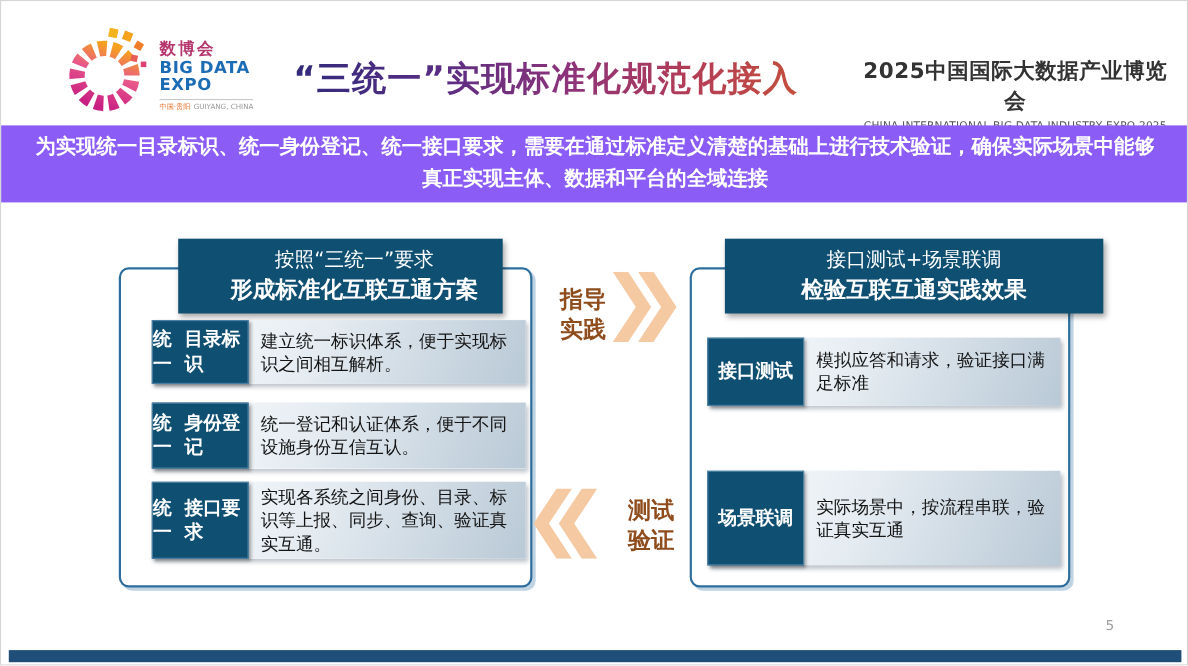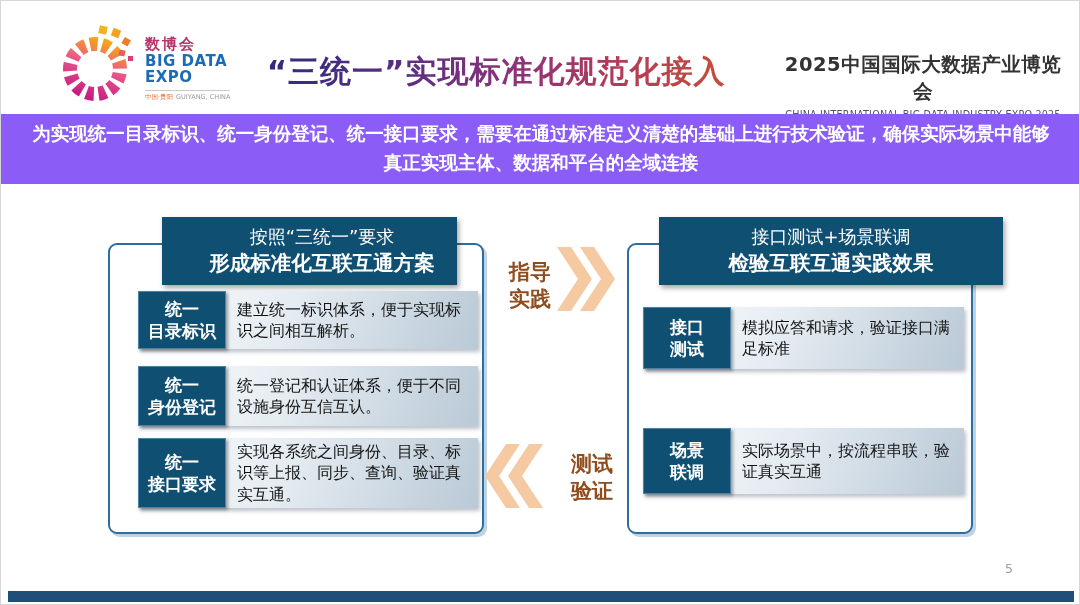--- a/index.html
+++ b/index.html
@@ -41,34 +41,34 @@
               padding:7px 4px 8px; box-shadow:2px 3px 5px rgba(0,0,0,.35); }
   .head-box .l1 { font-size:18px; line-height:1.45; }
   .head-box .l2 { font-size:20.5px; font-weight:bold; line-height:1.3; }
   .head-box.left  { left:161px; top:216px; width:295px;padding-left:29px; }
   .head-box.right { left:658px; top:216px; width:344px;text-align:center; }
 
   .row { position:absolute; display:flex;
          background:linear-gradient(115deg,#fbfdfe 0%,#e4ebf1 45%,#b9c9d6 100%);
          box-shadow:2px 3px 4px rgba(110,125,140,.45); }
   .row-label { width:88px; flex:0 0 88px; background:#0f4f72; border:1px solid #4d82a5;
-               color:#fff; display:flex; flex-direction:column; justify-content:center;
+               color:#fff; display:flex; flex-direction:row; justify-content:center;
                align-items:center; font-size:17px; font-weight:bold; line-height:1.3;
                box-shadow:2px 2px 3px rgba(0,0,0,.35); }
   .row-desc { flex:1; display:flex; align-items:center; padding:4px 6px 4px 11px;
               font-size:16px; color:#141414; line-height:1.33; font-weight:500; }
 
   .lrow { left:137px; width:340px; }
   .lrow.r1 { top:290px; height:58px; }
   .lrow.r2 { top:365px; height:60px; }
   .lrow.r3 { top:437px; height:70px; }
 
   .rrow { left:642px; width:321px; }
   .rrow.r1 { top:306px; height:62px;justify-content:center; }
-  .rrow.r2 { top:427px; height:66px; }
+  .rrow.r2 { top:427px; height:86px; }
 
   
   .flow-label { position:absolute; color:#8f4c1d; font-size:21px; font-weight:bold;
                 line-height:1.3; text-align:center; width:56px; }
   .flow-label.top    { left:501px; top:258px; }
   .flow-label.bottom { left:563px; top:450px; }
   .chev { position:absolute; }
   .chev.top    { left:556px; top:246px; }
   .chev.bottom { left:484px; top:443px; }
 

